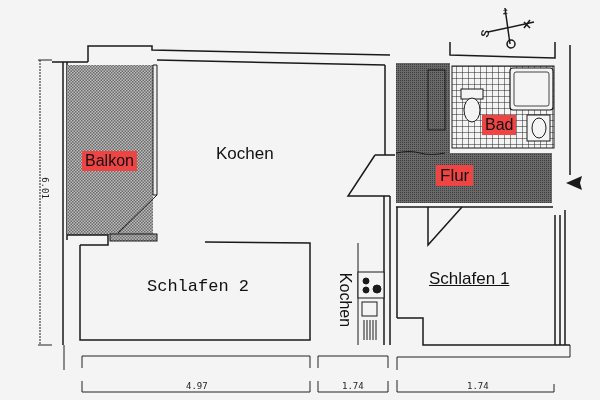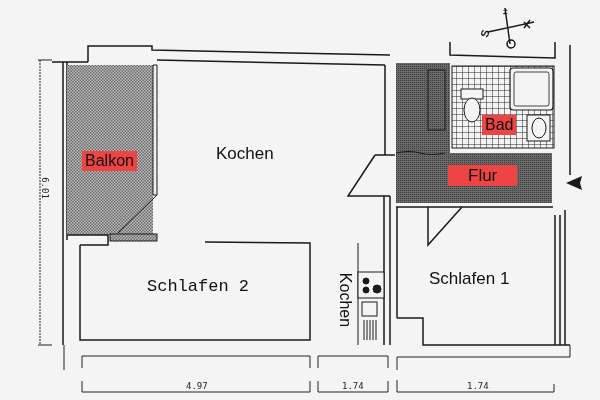--- a/index.html
+++ b/index.html
@@ -141,21 +141,21 @@
     <text x="481" y="37" font-size="11" font-family="Liberation Sans, sans-serif" font-weight="bold" fill="#1a1a1a" stroke="none" transform="rotate(-75 485 33)">S</text>
     <text x="503" y="15" font-size="9" font-family="Liberation Sans, sans-serif" fill="#1a1a1a" stroke="none">≠</text>
     <circle cx="511" cy="44" r="4"></circle>
     <path d="M524 22 L530 28 M530 20 L524 28"></path>
   </g>
 </svg>
 
 <div class="label boxed" style="left:82px; top:151px; font-size:16px;">Balkon</div>
 <div class="label" style="left:216px; top:145px; font-size:17px;">Kochen</div>
 <div class="label boxed" style="left:482px; top:115px; font-size:16px;">Bad</div>
-<div class="label boxed" style="left:448px; top:165px; font-size:17px; padding:2px 20px;">Flur</div>
+<div class="label boxed" style="left:436px; top:165px; font-size:17px; padding:2px 4px;">Flur</div>
 <div class="label" style="left:318px; top:292px; font-size:16px; transform:rotate(90deg); transform-origin:center;">Kochen</div>
-<div class="label" style="left:429px; top:270px; font-size:17px;">Schlafen 1</div>
+<div class="label" style="left:429px; top:270px; font-size:17px;text-decoration:underline;">Schlafen 1</div>
 <div class="label" style="left:147px; top:278px; font-size:17px;font-family:Liberation Mono, monospace;">Schlafen 2</div>
 
 <div class="dim" style="left:186px; top:381px;">4.97</div>
 <div class="dim" style="left:342px; top:381px;">1.74</div>
 <div class="dim" style="left:467px; top:381px;">1.74</div>
 <div class="dim" style="left:34px; top:183px; transform:rotate(90deg); transform-origin:center;">6.01</div>
 
 </body></html>

